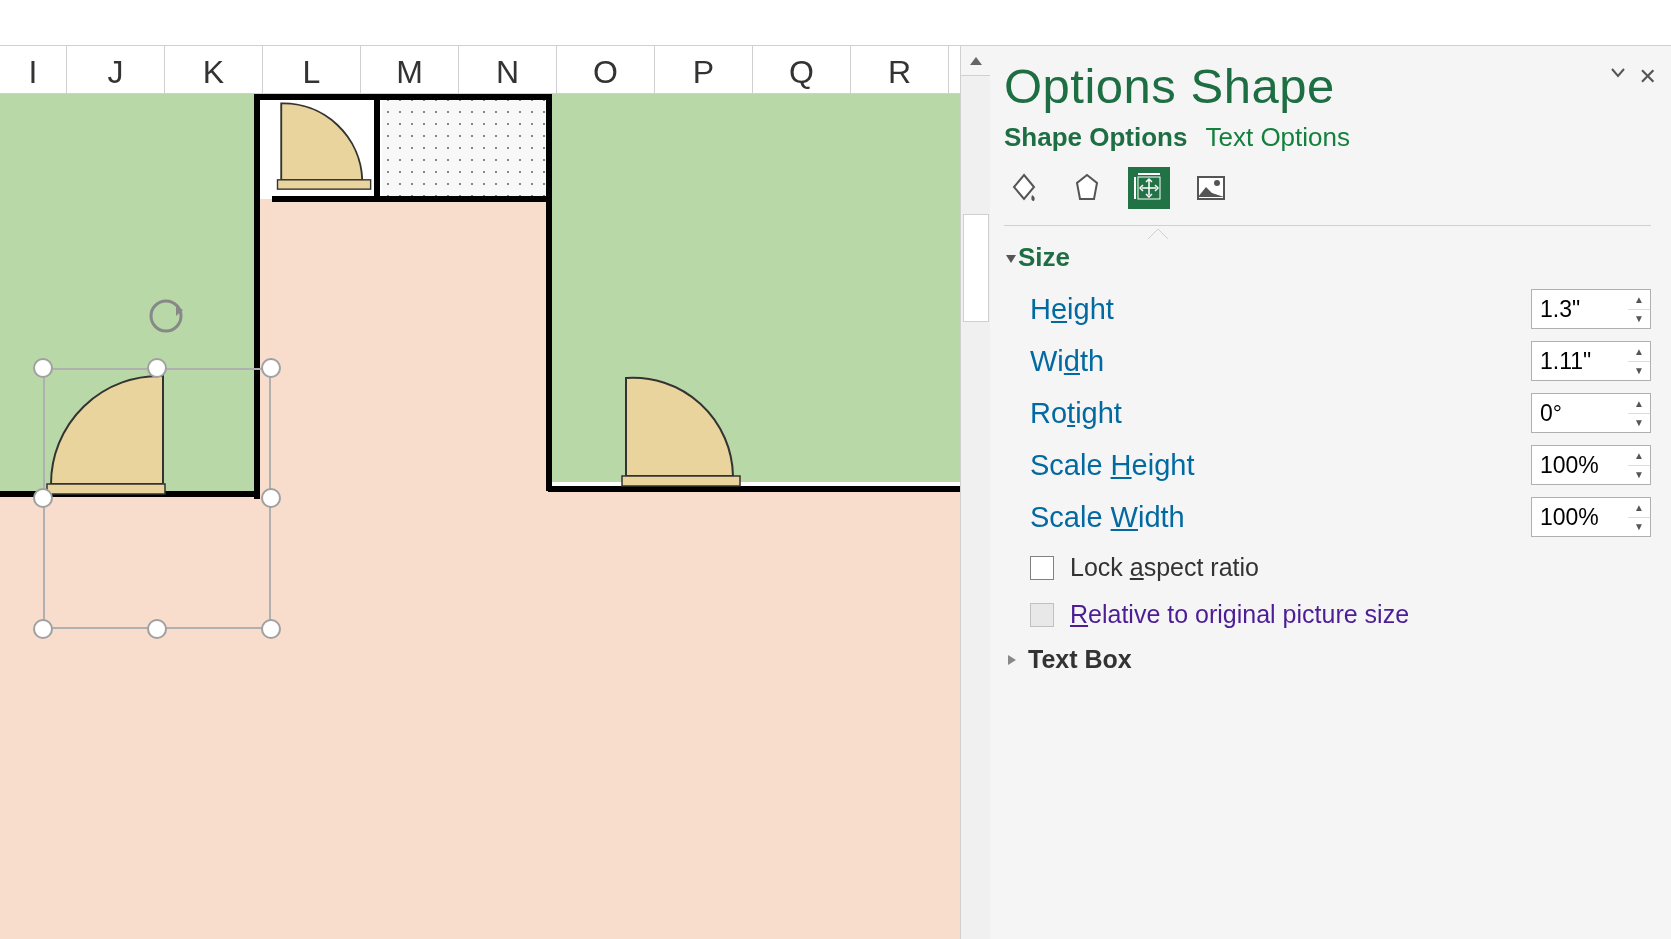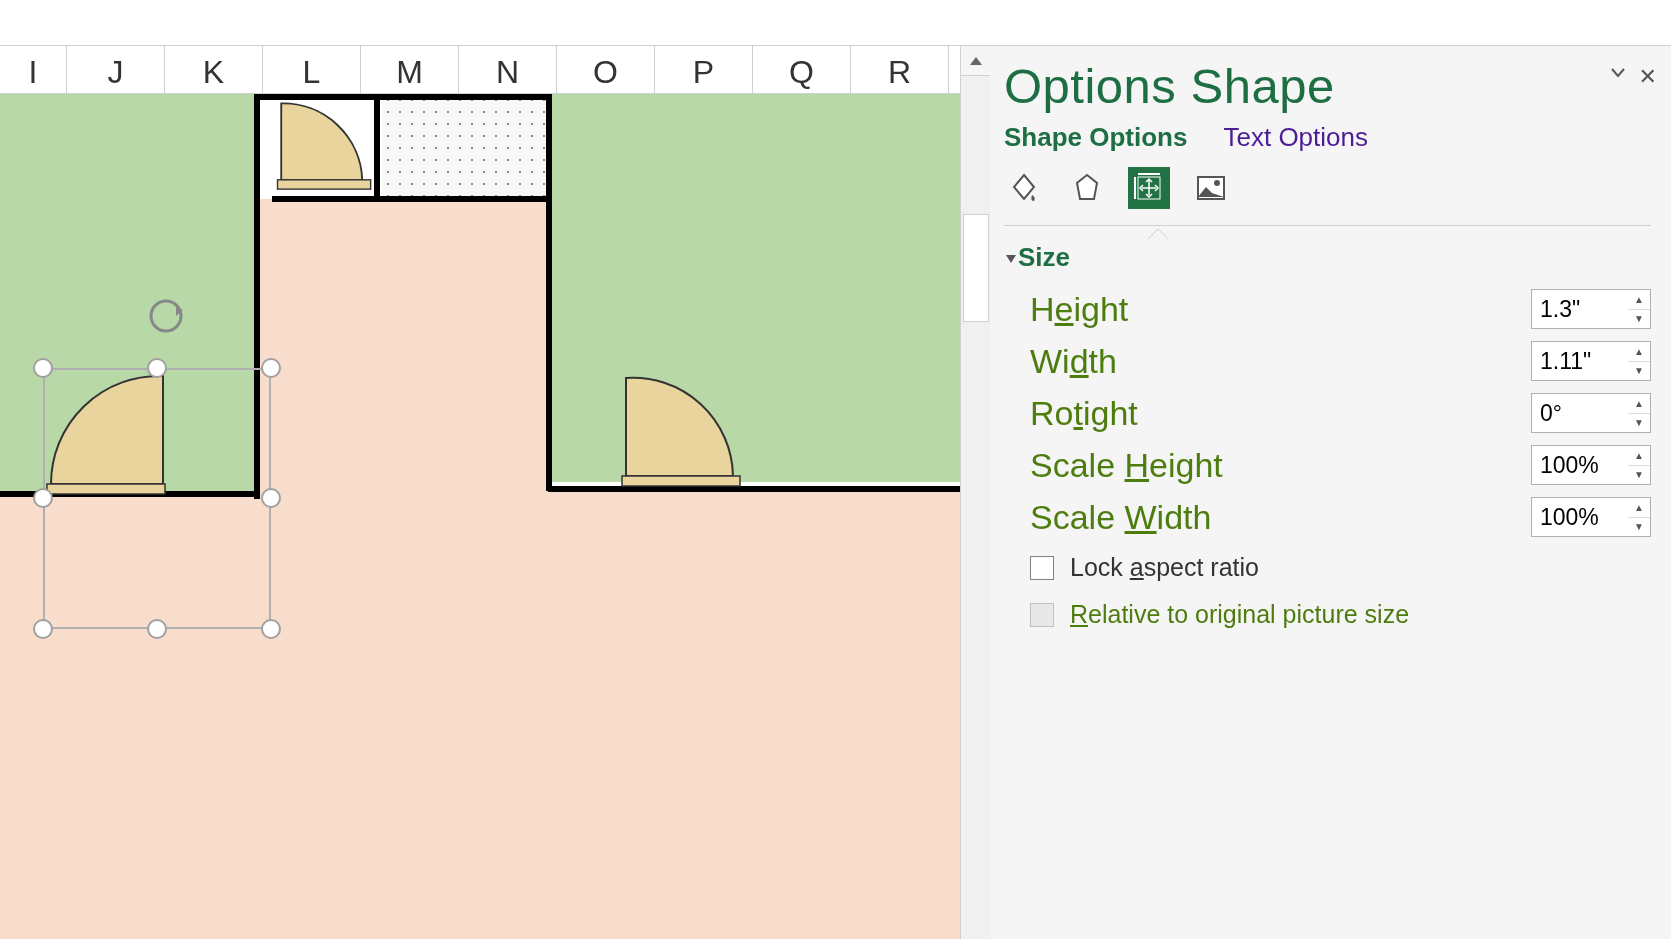--- a/index.html
+++ b/index.html
@@ -42,50 +42,50 @@
     
     .scrollbar-v { width: 30px; background: #f0f0f0; position: relative; border-left: 1px solid #d0d0d0; }
     .scroll-up { position: absolute; top: 0; width: 30px; height: 30px; display: flex; align-items: center; justify-content: center; background: #f5f5f5; border-bottom: 1px solid #d0d0d0; }
     .scroll-thumb { position: absolute; top: 168px; width: 26px; left: 2px; height: 108px; background: #fff; border: 1px solid #d0d0d0; }
     
     .panel { flex: 1; background: #f5f5f5; padding: 0 20px 0 14px; position: relative; }
     .panel-title { font-size: 49px; font-weight: 300; color: #1e6e43; padding: 12px 0 8px 0; letter-spacing: 0.5px; }
     .panel-close { position: absolute; top: 18px; right: 14px; font-size: 22px; color: #555; cursor: pointer; }
     .panel-dropdown { position: absolute; top: 18px; right: 46px; }
     
-    .tab-row { display: flex; gap: 36px; padding-bottom: 14px; }
-    .tab { font-size: 26px; color: #4c1d95; cursor: pointer; }
+    .tab-row { display: flex; gap: 18px; padding-bottom: 14px; }
+    .tab { font-size: 26px; color: #15803d; cursor: pointer; }
     .tab.active { color: #1e6e43; font-weight: 600; }
     
     .icon-row { display: flex; gap: 20px; padding-bottom: 16px; border-bottom: 1px solid #d0d0d0; position: relative; }
     .icon-btn { width: 42px; height: 42px; display: flex; align-items: center; justify-content: center; cursor: pointer; }
     .icon-btn.active { background: #217346; }
     .icon-pointer { position: absolute; left: 144px; bottom: -11px; width: 20px; height: 11px; }
     
     .section { padding-top: 16px; }
     .section-header { display: flex; align-items: center; cursor: pointer; padding-bottom: 10px; }
     .section-title { font-size: 26px; font-weight: 600; }
     .section-title.active { color: #1e6e43; }
     .tri { width: 14px; height: 14px; }
     
     .form-row { display: flex; align-items: center; justify-content: space-between; padding: 6px 0 6px 26px; }
-    .form-label { font-size: 34px; color: #4d7c0f; }
+    .form-label { font-size: 29px; color: #0369a1; }
     .form-label .ul { text-decoration: underline; }
     
     .spinner-group { display: flex; width: 120px; height: 40px; border: 1px solid #b0b0b0; background: #fff; }
     .spinner-input { flex: 1; border: none; font-size: 23px; padding: 0 8px; outline: none; width: 80px; }
     .spinner-btns { width: 22px; display: flex; flex-direction: column; }
     .spin-up, .spin-down { flex: 1; display: flex; align-items: center; justify-content: center; font-size: 10px; color: #555; cursor: pointer; }
     .spin-up { border-bottom: 1px solid #ddd; }
     
     .checkbox-row { display: flex; align-items: center; gap: 16px; padding: 10px 0 8px 26px; }
     .checkbox { width: 24px; height: 24px; border: 1.5px solid #808080; background: #fff; }
     .checkbox.disabled { border-color: #c0c0c0; background: #e8e8e8; }
     .checkbox-label { font-size: 25px; color: #333; }
-    .checkbox-label.disabled { color: #4d7c0f; }
+    .checkbox-label.disabled { color: #4c1d95; }
     .checkbox-label .ul { text-decoration: underline; }
     
     .collapsed-section { padding: 8px 0; display: flex; align-items: center; gap: 10px; cursor: pointer; }
     .collapsed-title { font-size: 25px; font-weight: 600; color: #333; }
   </style>
 </head>
 <body>
 
 <div class="top-blank"></div>
 
@@ -286,14 +286,20 @@
         <div class="checkbox"></div>
         <div class="checkbox-label"><span>Lock </span><span class="ul">a</span><span>spect ratio</span></div>
       </div>
 
       <div class="checkbox-row">
         <div class="checkbox disabled"></div>
         <div class="checkbox-label disabled"><span></span><span class="ul">R</span><span>elative to original picture size</span></div>
       </div>
     </div>
 
+    <div class="collapsed-section">
+      <svg class="tri" viewBox="0 0 14 14">
+          <path d="M 4 2 L 12 7 L 4 12 Z" fill="#888"></path>
+        </svg>
+      <div class="collapsed-title">Text Box</div>
+    </div>
   </div>
 </div>
 
 </body></html>

